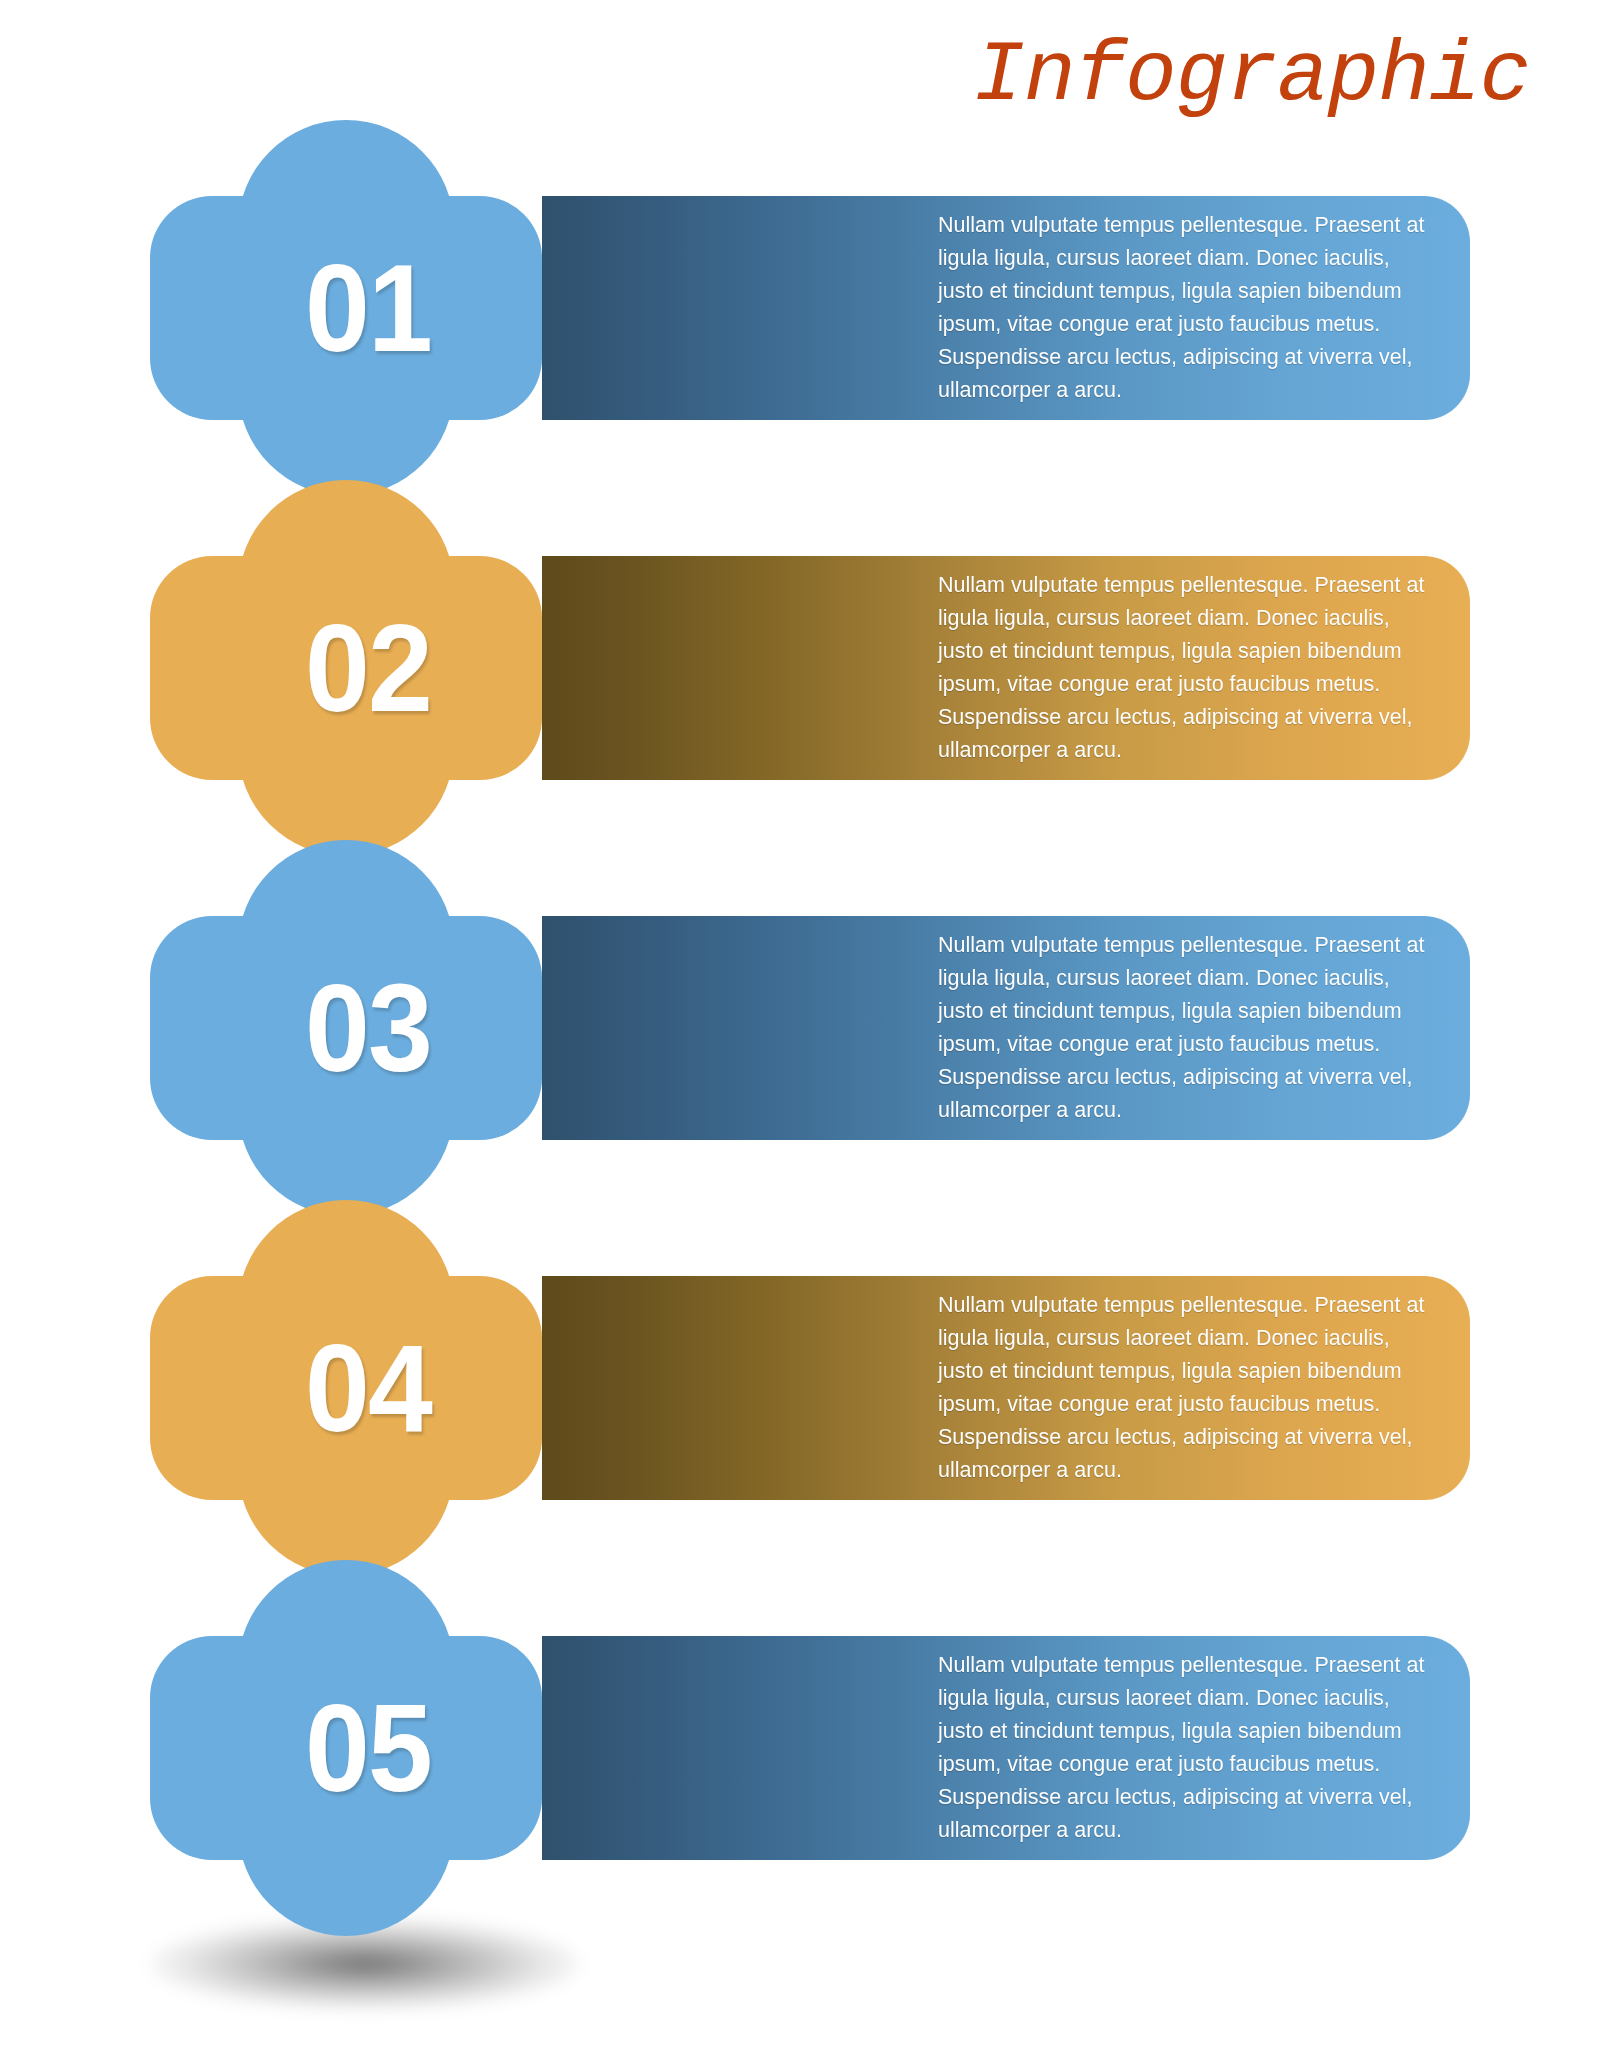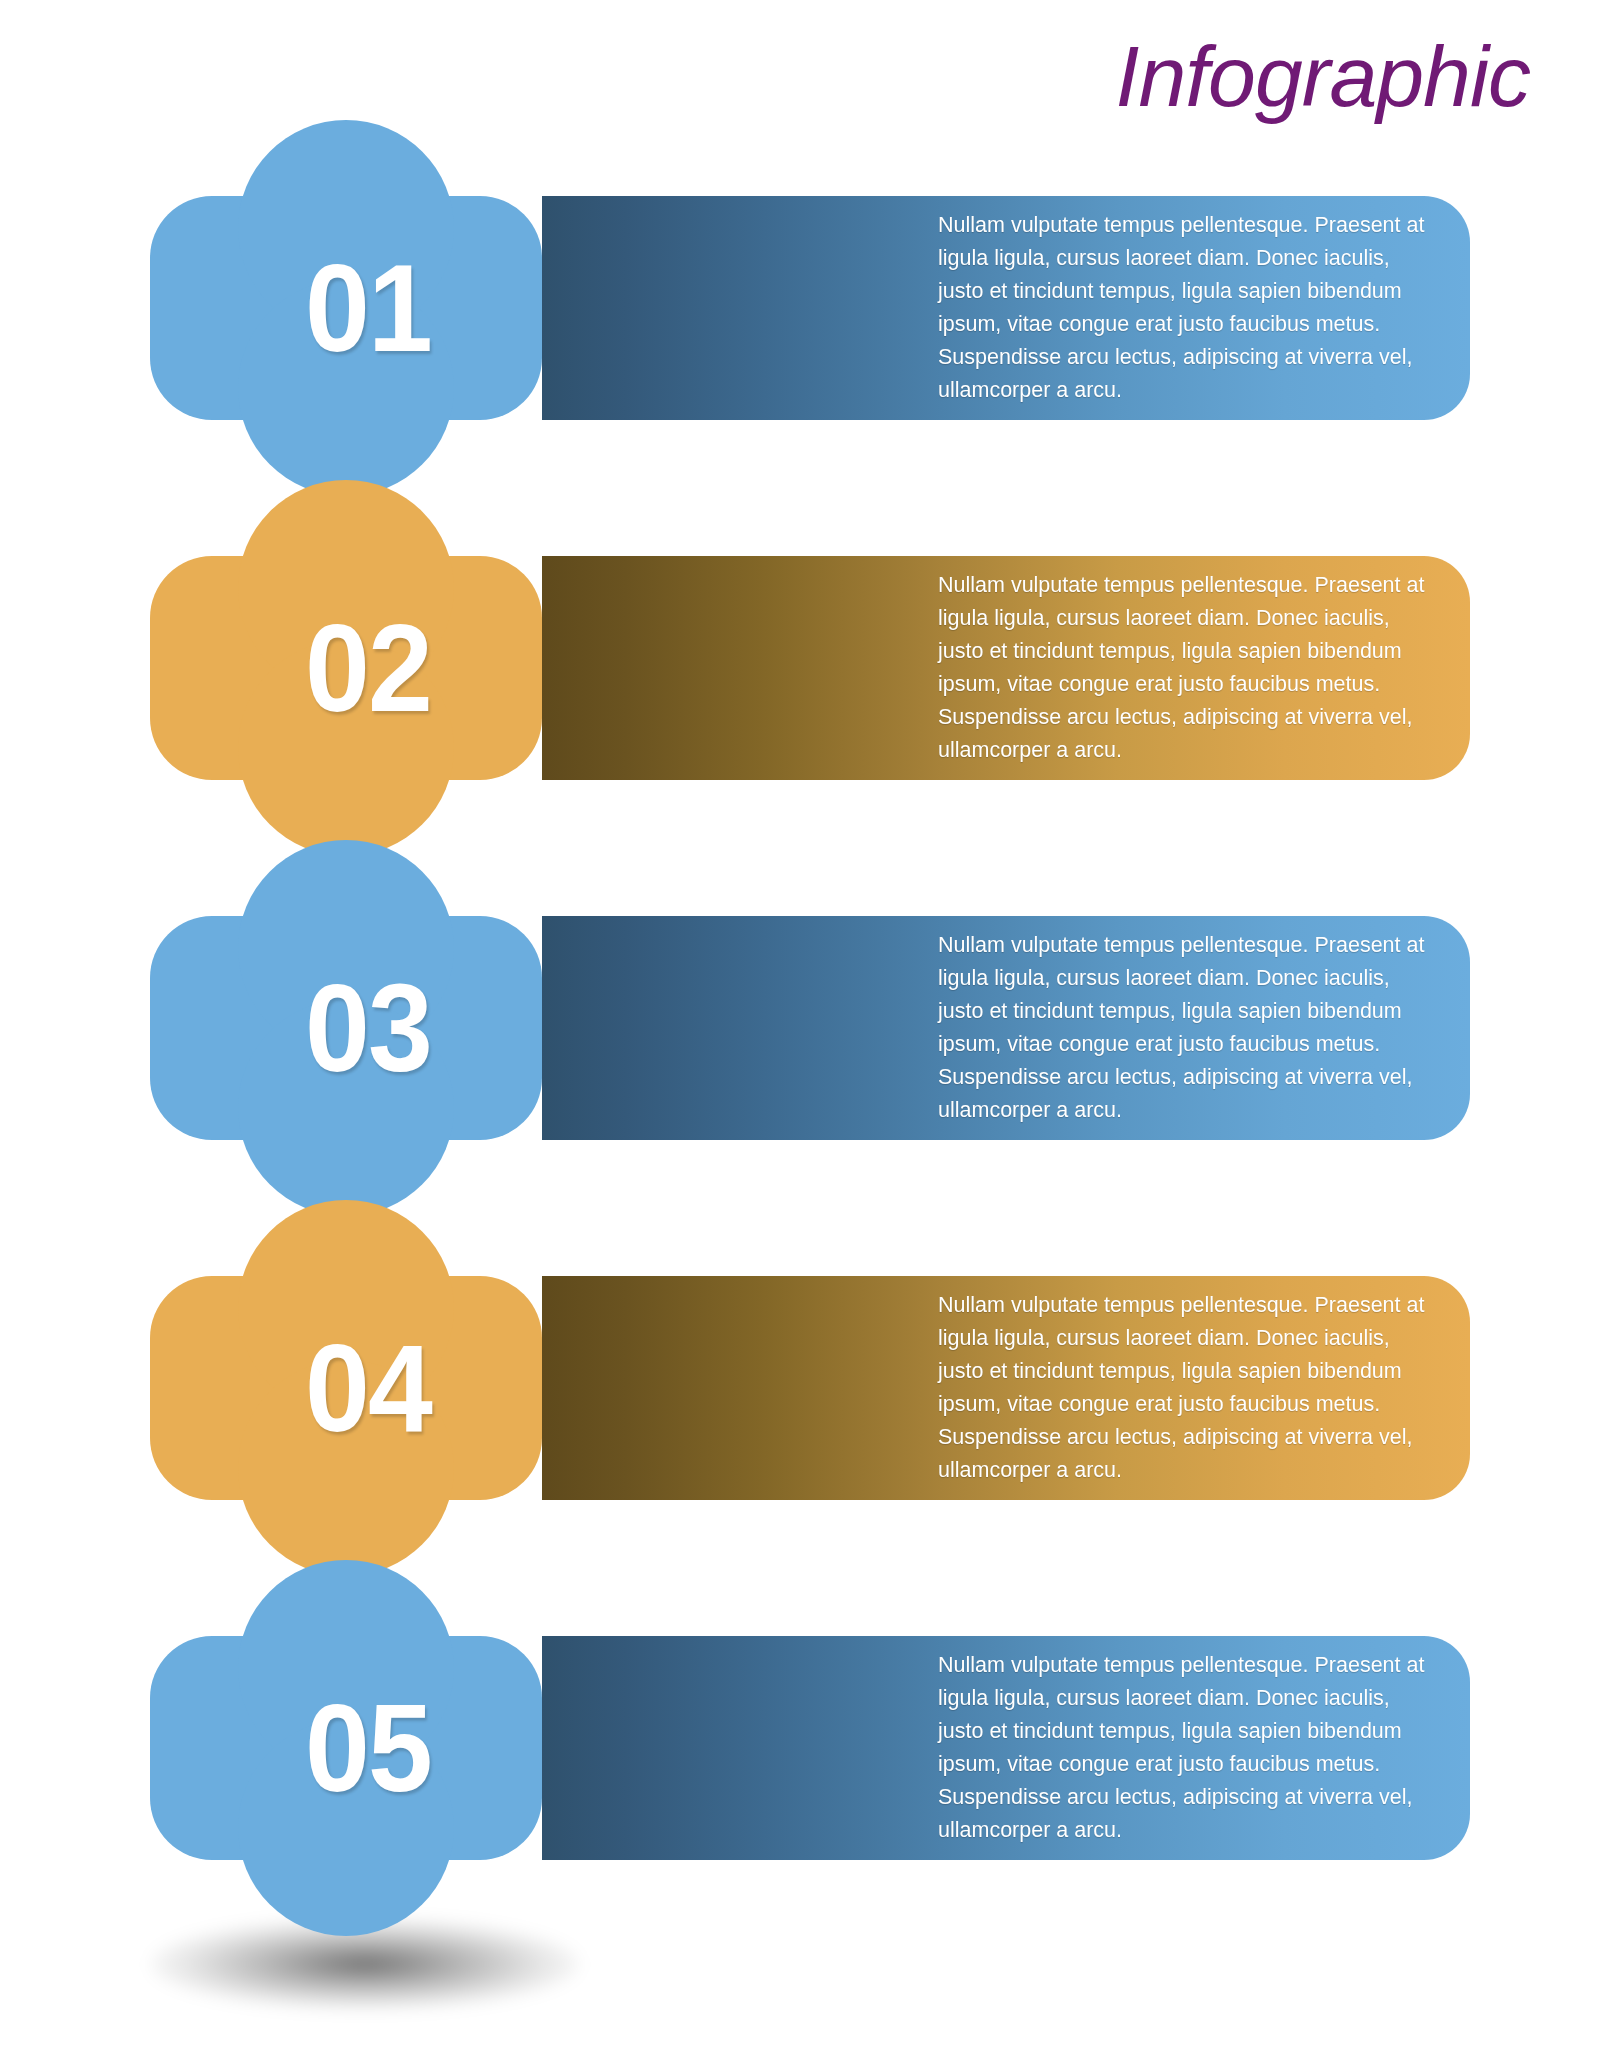--- a/index.html
+++ b/index.html
@@ -21,27 +21,27 @@
   #title-bar {
     position: absolute;
     top: 26px;
     left: 0;
     width: 1530px;
     text-align: right;
     height: 110px;
   }
   #page-title {
     display: inline-block;
-    font-family: Liberation Sans, sans-serif;
+    font-family: Liberation Mono, monospace;
     font-style: italic;
     font-weight: 400;
     font-size: 86px;
     line-height: 100px;
     letter-spacing: -1px;
-    color: #701a75;
+    color: #c2410c;
     white-space: nowrap;
   }
 
   
   #rows {
     position: absolute;
     top: 0;
     left: 0;
     width: 1609px;
     height: 1840px;

